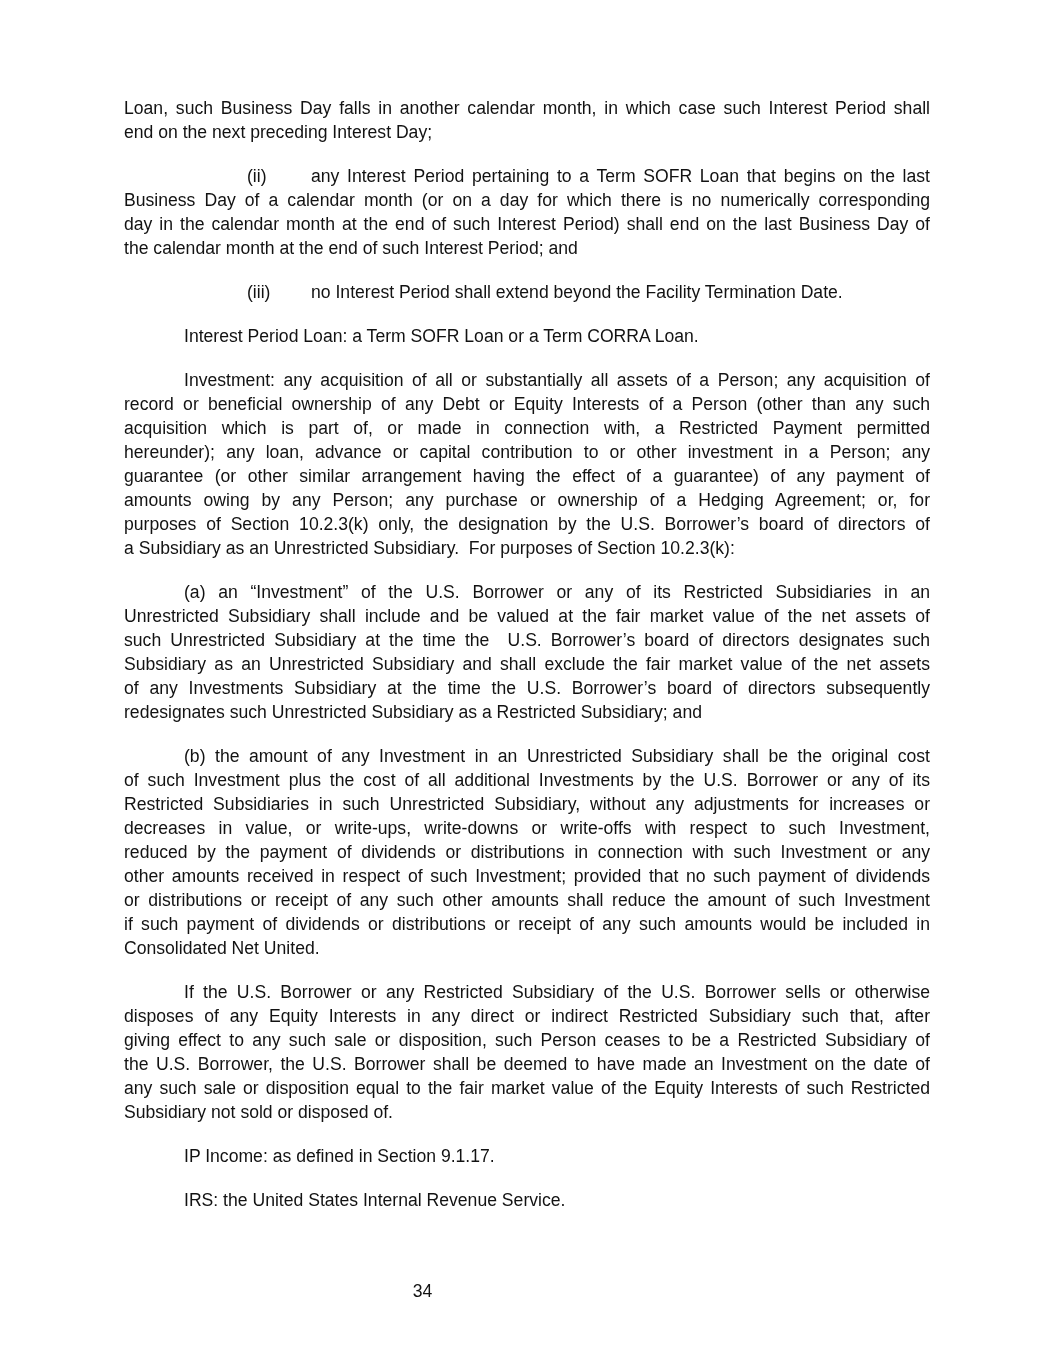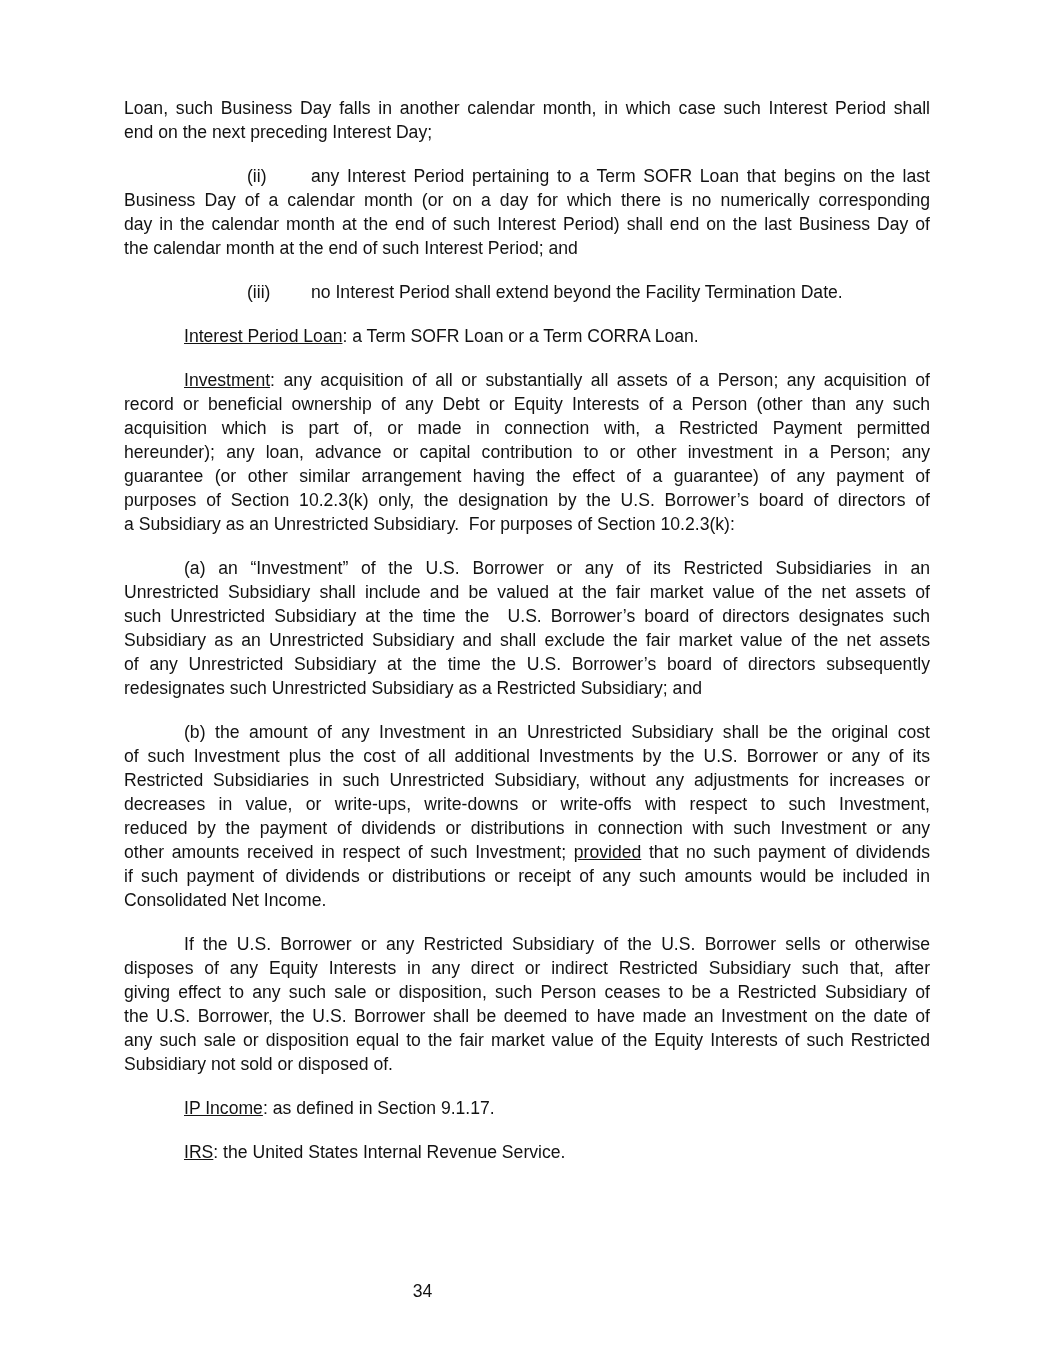--- a/index.html
+++ b/index.html
@@ -39,21 +39,21 @@
   .line.last {
     text-align: left;
     text-align-last: left;
   }
   .ind-first { padding-left: 60px; }
   .ind-list { padding-left: 123px; }
   .marker {
     display: inline-block;
     width: 64px;
   }
-  .u { text-decoration: underline; }
+  .u { }
   .footer {
     position: absolute;
     top: 1279px;
     left: 0;
     width: 845px;
     text-align: center;
   }
 </style>
 </head>
 <body>
@@ -80,42 +80,44 @@
     <div class="para">
       <div class="line last ind-first"><span class="u">Interest Period Loan</span><span>: a Term SOFR Loan or a Term CORRA Loan.</span></div>
     </div>
 
     <div class="para">
       <div class="line ind-first"><span class="u">Investment</span><span>: any acquisition of all or substantially all assets of a Person; any acquisition of</span></div>
       <div class="line">record or beneficial ownership of any Debt or Equity Interests of a Person (other than any such</div>
       <div class="line">acquisition which is part of, or made in connection with, a Restricted Payment permitted</div>
       <div class="line">hereunder); any loan, advance or capital contribution to or other investment in a Person; any</div>
       <div class="line">guarantee (or other similar arrangement having the effect of a guarantee) of any payment of</div>
+      <div class="line">amounts owing by any Person; any purchase or ownership of a Hedging Agreement; or, for</div>
       <div class="line">purposes of Section 10.2.3(k) only, the designation by the U.S. Borrower’s board of directors of</div>
       <div class="line last">a Subsidiary as an Unrestricted Subsidiary.&nbsp; For purposes of Section 10.2.3(k):</div>
     </div>
 
     <div class="para">
       <div class="line ind-first">(a) an “Investment” of the U.S. Borrower or any of its Restricted Subsidiaries in an</div>
       <div class="line">Unrestricted Subsidiary shall include and be valued at the fair market value of the net assets of</div>
       <div class="line">such Unrestricted Subsidiary at the time the&nbsp; U.S. Borrower’s board of directors designates such</div>
       <div class="line">Subsidiary as an Unrestricted Subsidiary and shall exclude the fair market value of the net assets</div>
-      <div class="line">of any Unrestricted Subsidiary at the time the U.S. Borrower’s board of directors subsequently</div>
+      <div class="line">of any Investments Subsidiary at the time the U.S. Borrower’s board of directors subsequently</div>
       <div class="line last">redesignates such Unrestricted Subsidiary as a Restricted Subsidiary; and</div>
     </div>
 
     <div class="para">
       <div class="line ind-first">(b) the amount of any Investment in an Unrestricted Subsidiary shall be the original cost</div>
       <div class="line">of such Investment plus the cost of all additional Investments by the U.S. Borrower or any of its</div>
       <div class="line">Restricted Subsidiaries in such Unrestricted Subsidiary, without any adjustments for increases or</div>
       <div class="line">decreases in value, or write-ups, write-downs or write-offs with respect to such Investment,</div>
       <div class="line">reduced by the payment of dividends or distributions in connection with such Investment or any</div>
       <div class="line"><span>other amounts received in respect of such Investment; </span><span class="u">provided</span><span> that no such payment of dividends</span></div>
+      <div class="line">or distributions or receipt of any such other amounts shall reduce the amount of such Investment</div>
       <div class="line">if such payment of dividends or distributions or receipt of any such amounts would be included in</div>
-      <div class="line last">Consolidated Net Income.</div>
+      <div class="line last">Consolidated Net United.</div>
     </div>
 
     <div class="para">
       <div class="line ind-first">If the U.S. Borrower or any Restricted Subsidiary of the U.S. Borrower sells or otherwise</div>
       <div class="line">disposes of any Equity Interests in any direct or indirect Restricted Subsidiary such that, after</div>
       <div class="line">giving effect to any such sale or disposition, such Person ceases to be a Restricted Subsidiary of</div>
       <div class="line">the U.S. Borrower, the U.S. Borrower shall be deemed to have made an Investment on the date of</div>
       <div class="line">any such sale or disposition equal to the fair market value of the Equity Interests of such Restricted</div>
       <div class="line last">Subsidiary not sold or disposed of.</div>
     </div>

